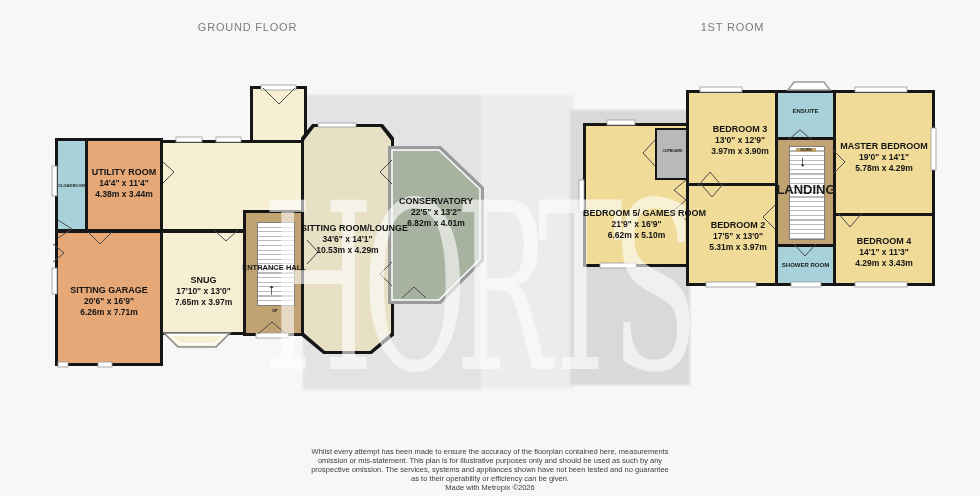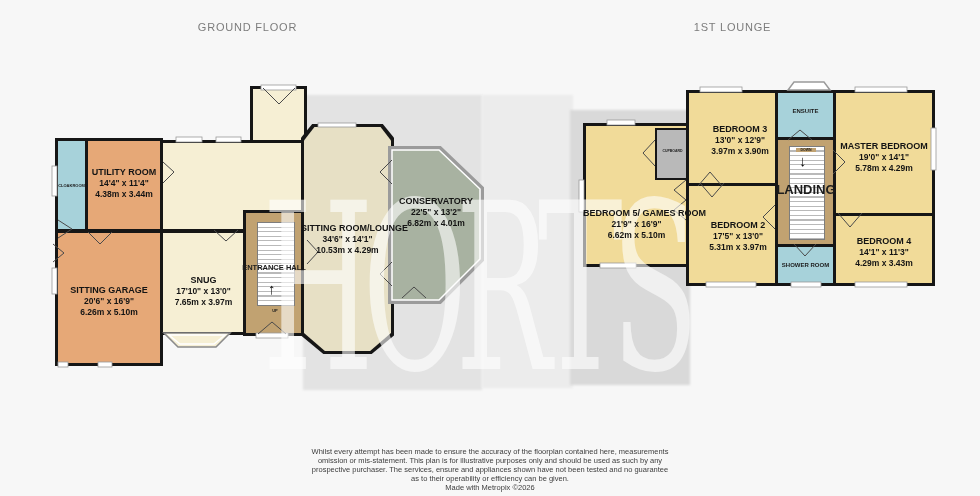--- a/index.html
+++ b/index.html
@@ -26,21 +26,21 @@
   #disclaimer{position:absolute;left:0;top:447px;width:980px;text-align:center;z-index:5;
               font-size:7.5px;line-height:9px;color:#3d3d3d;}
   .svgshape{position:absolute;z-index:10;}
 </style>
 </head>
 <body>
 
 <div id="canvas">
 
   <div class="floor-title" style="left:175px;width:145px;">GROUND FLOOR</div>
-  <div class="floor-title" style="left:680px;width:105px;">1ST LOUNGE</div>
+  <div class="floor-title" style="left:680px;width:105px;">1ST ROOM</div>
 
   <div class="shadow" style="left:303px;top:95px;width:179px;height:295px;background:var(--shadow-mid);"></div>
   <div class="shadow" style="left:482px;top:95px;width:91px;height:293px;background:var(--shadow-light);"></div>
   <div class="shadow" style="left:570px;top:110px;width:120px;height:275px;background:var(--shadow-dark);"></div>
 
   <div class="room" style="left:250px;top:86px;width:57px;height:58px;background:var(--cream);"></div>
   <div class="room" style="left:55px;top:138px;width:33px;height:94px;background:var(--blue);"></div>
   <div class="room" style="left:85px;top:138px;width:78px;height:94px;background:var(--orange);"></div>
   <div class="room" style="left:160px;top:140px;width:147px;height:92px;background:var(--cream);"></div>
   <div class="room" style="left:55px;top:230px;width:108px;height:136px;background:var(--orange);"></div>
@@ -142,21 +142,21 @@
   <div class="rlabel" style="left:85px;top:167px;width:78px;">
     <div class="rname">UTILITY ROOM</div>
     <div class="rdim">14'4" x 11'4"</div>
     <div class="rdim">4.38m x 3.44m</div>
   </div>
 
 
   <div class="rlabel" style="left:55px;top:285px;width:108px;">
     <div class="rname">SITTING GARAGE</div>
     <div class="rdim">20'6" x 16'9"</div>
-    <div class="rdim">6.26m x 5.10m</div>
+    <div class="rdim">6.26m x 7.71m</div>
   </div>
 
   <div class="rlabel" style="left:160px;top:275px;width:87px;">
     <div class="rname">SNUG</div>
     <div class="rdim">17'10" x 13'0"</div>
     <div class="rdim">7.65m x 3.97m</div>
   </div>
 
   <div class="tinytxt" style="left:232px;top:263px;width:84px;font-size:7.5px;">ENTRANCE HALL</div>
 
@@ -206,18 +206,18 @@
 
   <div class="rlabel" style="left:833px;top:236px;width:102px;">
     <div class="rname">BEDROOM 4</div>
     <div class="rdim">14'1" x 11'3"</div>
     <div class="rdim">4.29m x 3.43m</div>
   </div>
 
   <div id="disclaimer">
     <div>Whilst every attempt has been made to ensure the accuracy of the floorplan contained here, measurements</div>
     <div>omission or mis-statement. This plan is for illustrative purposes only and should be used as such by any</div>
-    <div>prospective purchaser. The services, ensure and appliances shown have not been tested and no guarantee</div>
+    <div>prospective omission. The services, systems and appliances shown have not been tested and no guarantee</div>
     <div>as to their operability or efficiency can be given.</div>
     <div>Made with Metropix ©2026</div>
   </div>
 
 </div>
 
 </body></html>

